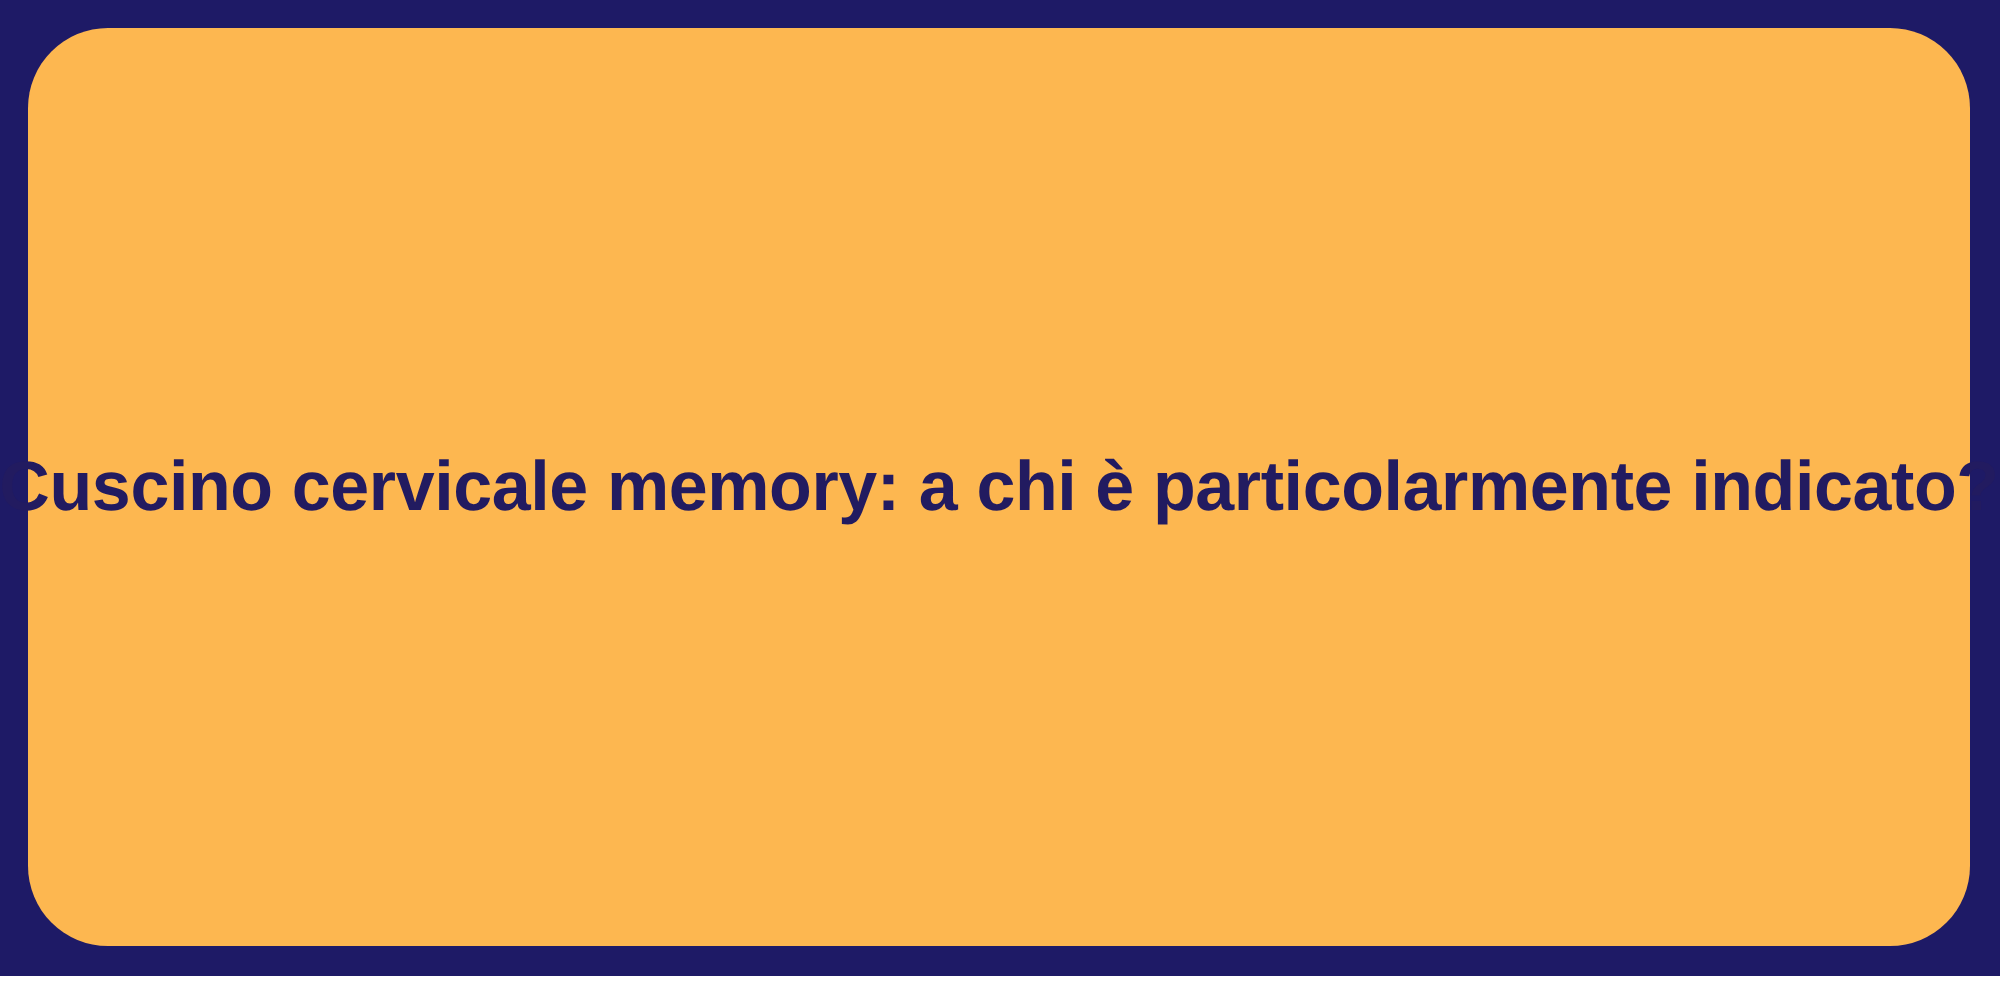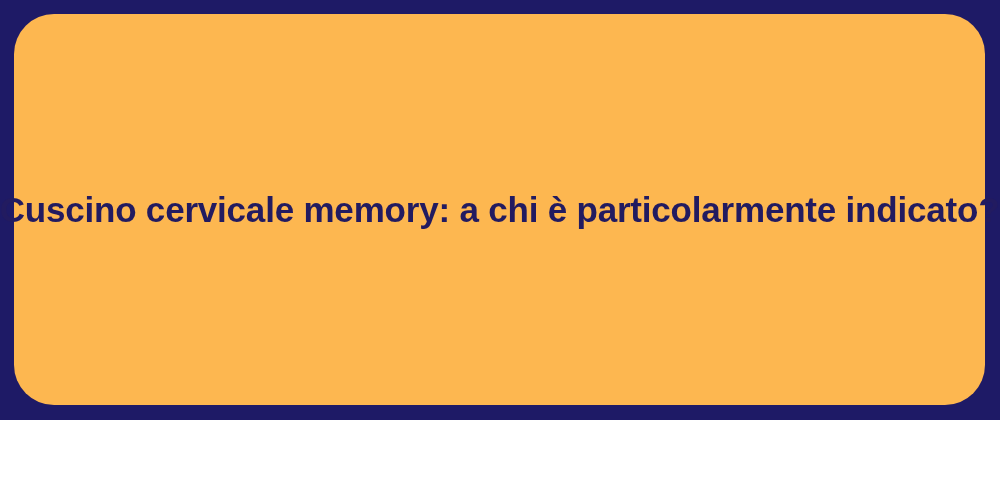--- a/index.html
+++ b/index.html
@@ -13,21 +13,21 @@
     overflow: hidden;
     font-family: "Liberation Sans", "DejaVu Sans", sans-serif;
     background: #ffffff;
   }
 
   
   .frame {
     position: relative;
     box-sizing: border-box;
     width: 1000px;
-    height: 420px;
+    height: 488px;
     background: #1e1a66;
     padding: 14px 15px 15px 14px;
   }
 
   
   .card {
     box-sizing: border-box;
     width: 100%;
     height: 100%;
     background: #fdb750;

